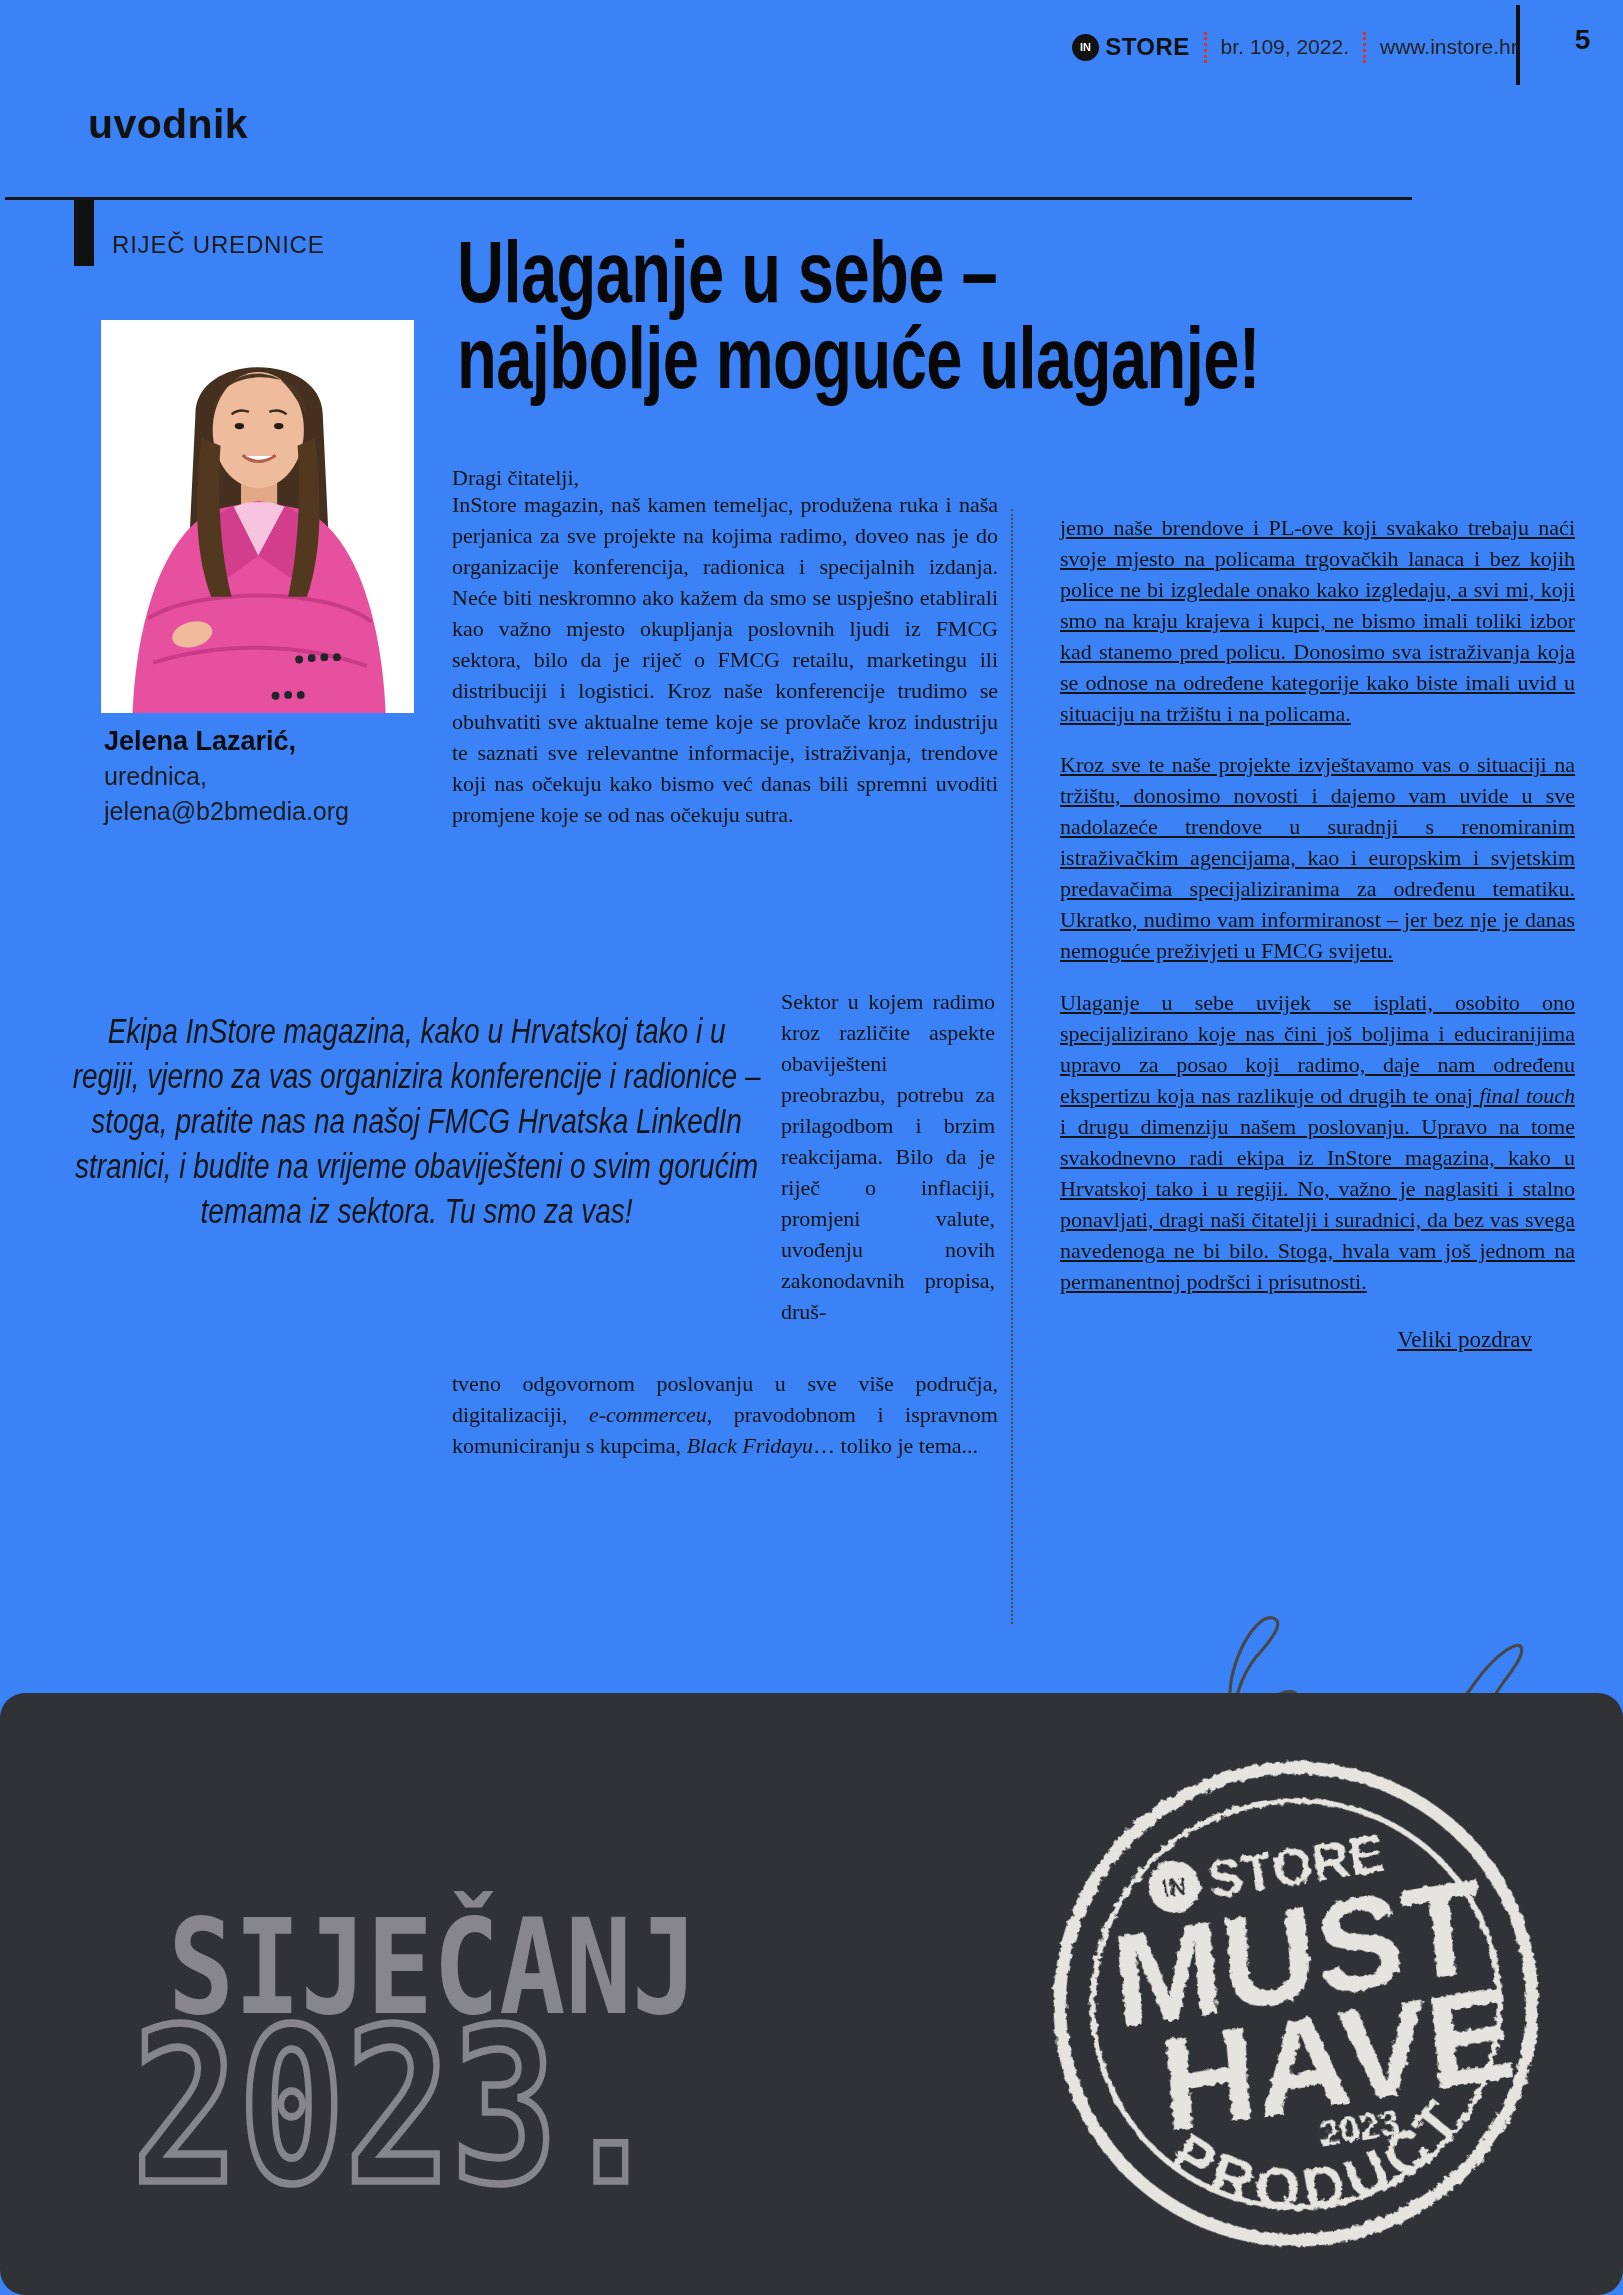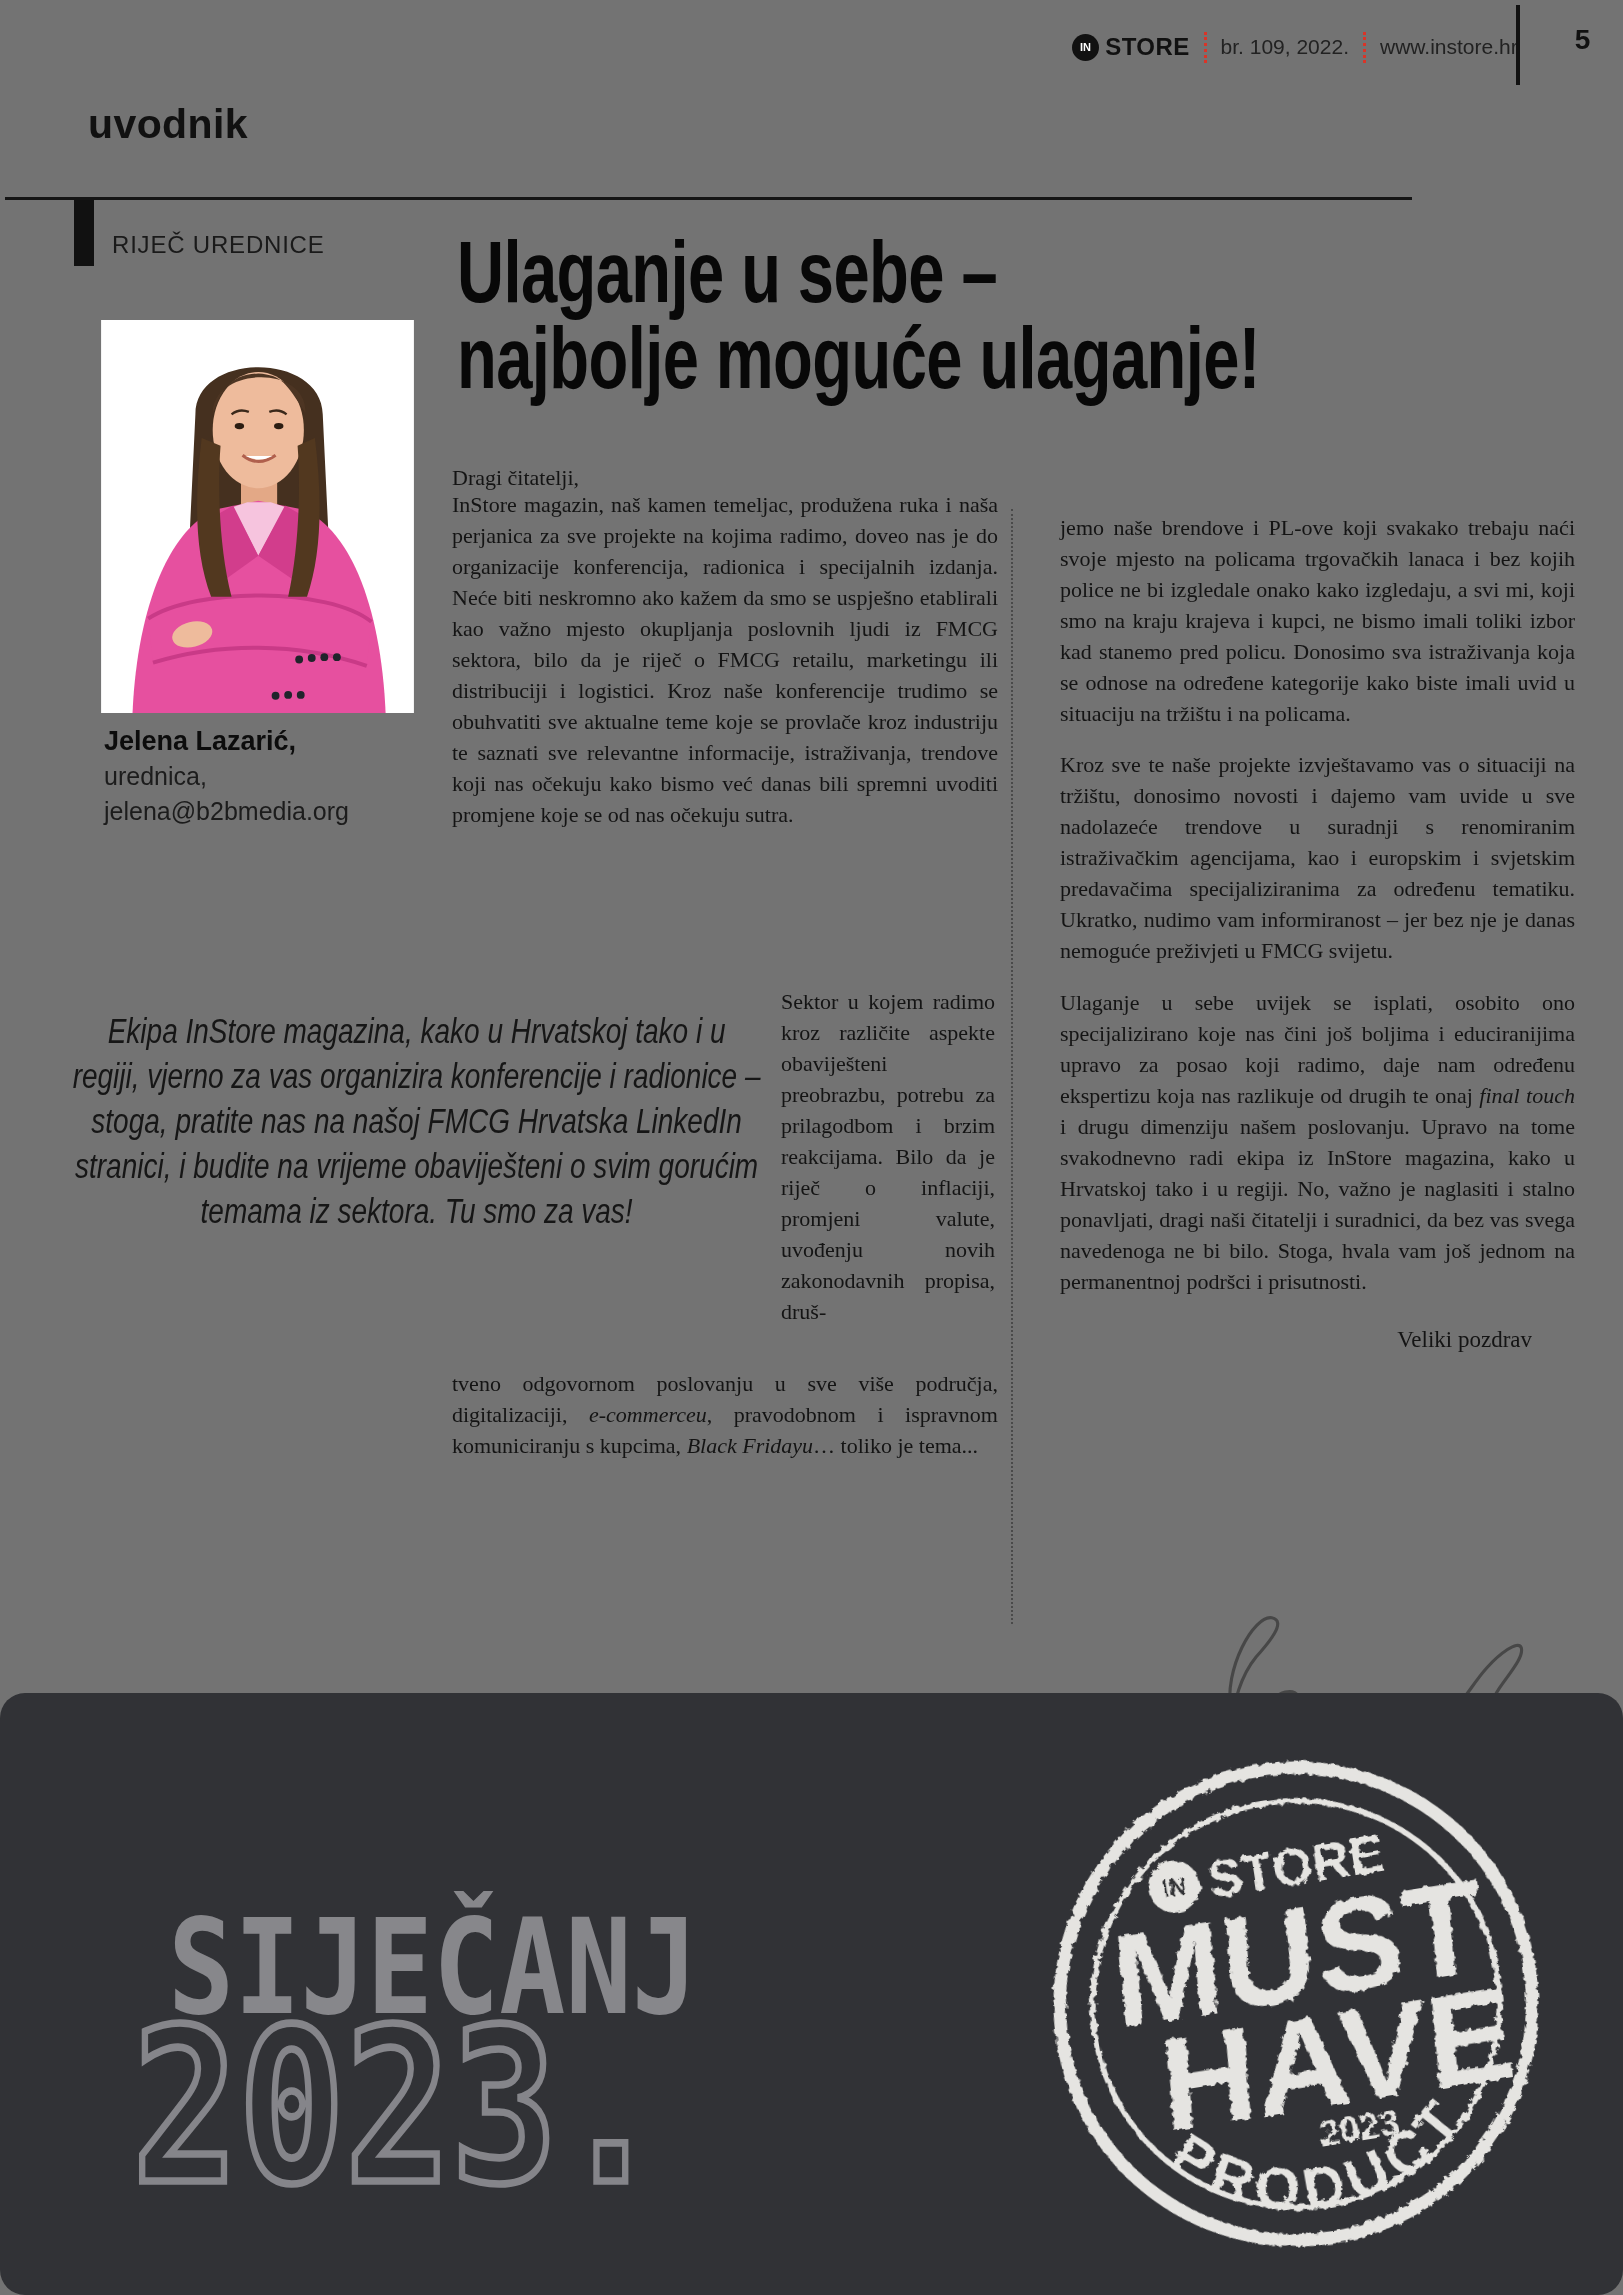--- a/index.html
+++ b/index.html
@@ -1,16 +1,16 @@
 <!DOCTYPE html>
 <html lang="hr" style="font-size:12.6px"><head>
 <meta charset="utf-8">
 <style>
   html,body{margin:0;padding:0;background:#ffffff;}
-  .page{position:relative;width:1623px;height:2295px;background:#737373;overflow:hidden;
+  .page{position:relative;width:1623px;height:2295px;background:#3b82f6;overflow:hidden;
         font-family:"Liberation Sans",sans-serif;color:#151515;}
 
   
   .masthead{position:absolute;left:1072px;top:23.6px;height:47px;display:flex;align-items:center;gap:14px;}
   .logo-wrap{display:flex;align-items:center;gap:6.3px;}
   .logo-circle{width:27px;height:27px;border-radius:50%;background:#111;color:#fff;
       display:flex;align-items:center;justify-content:center;font-weight:bold;font-size:11px;letter-spacing:0;}
   .logo-store{font-weight:bold;font-size:24px;letter-spacing:0.4px;color:#111;}
   .dot-sep{width:0;height:31px;border-left:3.1px dotted #da3428;}
   .mast-text{font-size:21px;color:#222;}
@@ -37,21 +37,21 @@
   .serif{font-family:"Liberation Serif","DejaVu Serif",serif;font-size:22px;line-height:31px;
       text-align:justify;color:#141414;}
   .salutation{position:absolute;left:452px;top:462px;width:546px;text-align:left;}
   .p1{position:absolute;left:452px;top:489px;width:546px;}
   .quote{position:absolute;left:71px;top:1008px;width:864px;transform:scaleX(0.80);transform-origin:left top;
       font-family:"Liberation Sans",sans-serif;font-style:italic;font-size:35px;line-height:45px;
       text-align:center;color:#161616;}
   .col-narrow{position:absolute;left:781px;top:986px;width:214px;}
   .p2cont{position:absolute;left:452px;top:1368px;width:546px;}
   .p3{position:absolute;left:452px;top:1509px;width:546px;}
-  .col-right{position:absolute;left:1060px;top:512px;width:515px;}
+  .col-right{position:absolute;left:1060px;top:512px;width:515px;text-decoration:underline;}
   .col-right p{margin:0 0 20.4px 0;}
   .closing{text-align:right;padding-right:43px;margin-top:27px;font-size:23px;}
   .signature{position:absolute;left:1209px;top:1594px;width:353px;height:126px;}
   .col-divider{position:absolute;left:1011px;top:509px;height:1115px;width:0;border-left:2.4px dotted #4a4a4a;}
 
   
   .banner{position:absolute;left:0;top:1693px;width:1623px;height:602px;background:#313236;border-radius:25px;}
   .banner-month{position:absolute;left:119px;top:198px;width:628px;text-align:center;
       font-family:"DejaVu Sans Mono",monospace;font-weight:bold;font-size:110px;color:#87878b;
       transform:scaleY(1.2);transform-origin:center top;letter-spacing:0;}

